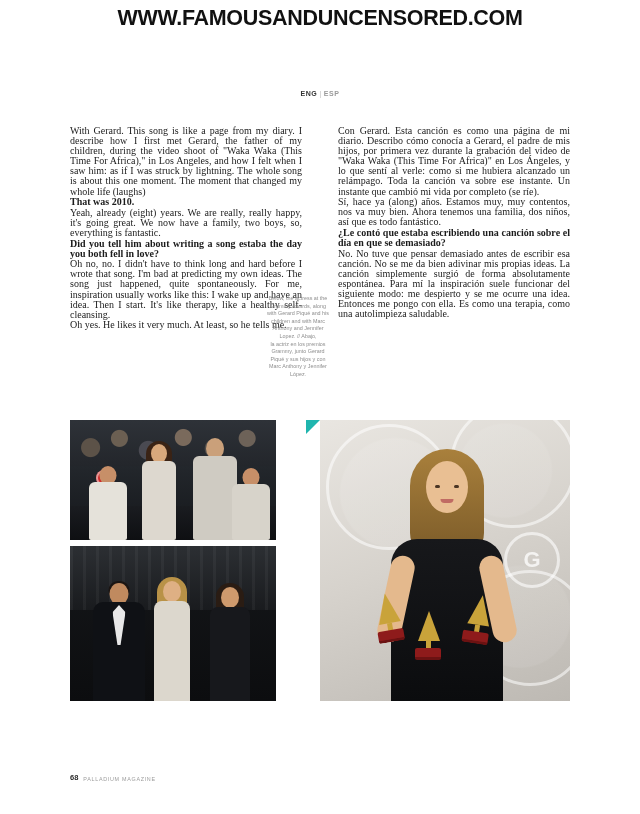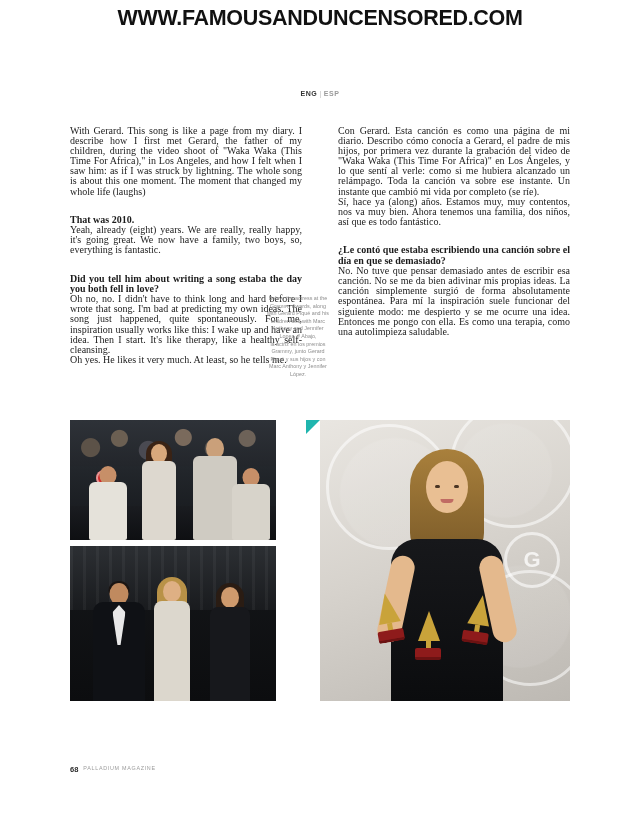--- a/index.html
+++ b/index.html
@@ -63,21 +63,21 @@
     font-size: 10px;
     line-height: 10.1px;
     color: #1b1b1b;
     text-align: justify;
   }
   .col.left { left: 70px; }
   .col.right { left: 338px; }
   .col p { margin: 0 0 0.5px 0; }
   .col p.q {
     font-weight: bold;
-    margin-top: 18px;
+    margin-top: 0;
     margin-bottom: 0.5px;
   }
 
   
   .caption {
     position: absolute;
     top: 235px;
     left: 265px;
     width: 66px;
     font-family: "Liberation Sans", sans-serif;
@@ -268,23 +268,23 @@
     width: 5px; height: 8px; background: #c9a33a; margin-left: 8px;
   }
   .g1 { left: 6px;  top: 150px; transform: rotate(-10deg); }
   .g2 { left: 46px; top: 168px; }
   .g3 { left: 96px; top: 152px; transform: rotate(9deg); }
 
   
   .footer {
     position: absolute;
     left: 70px;
-    bottom: 40px;
+    bottom: 32px;
     display: flex;
-    align-items: flex-start;
+    align-items: flex-end;
     gap: 5px;
   }
   .folio {
     font-family: "Liberation Sans", sans-serif;
     font-size: 7.5px;
     font-weight: bold;
     color: #2b2b2b;
   }
   .footer-title {
     font-family: "Liberation Sans", sans-serif;

